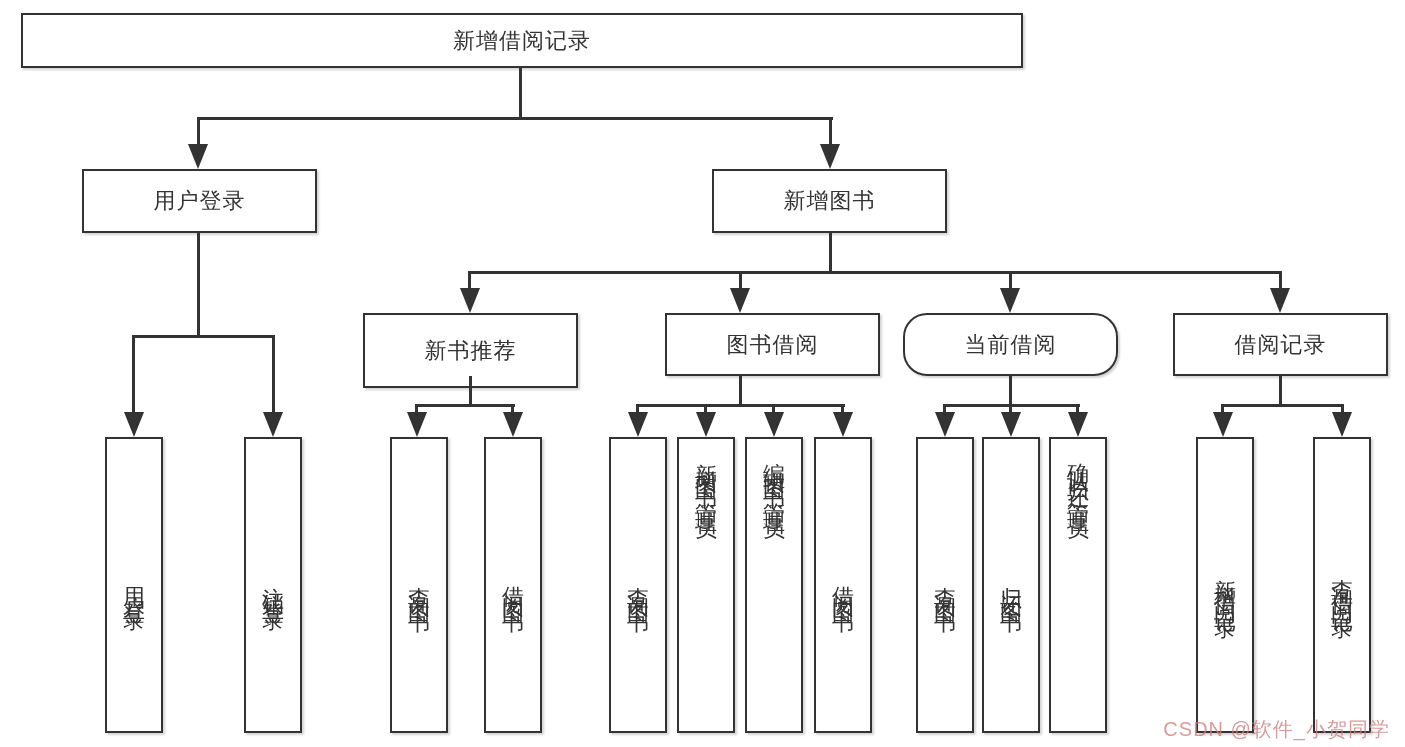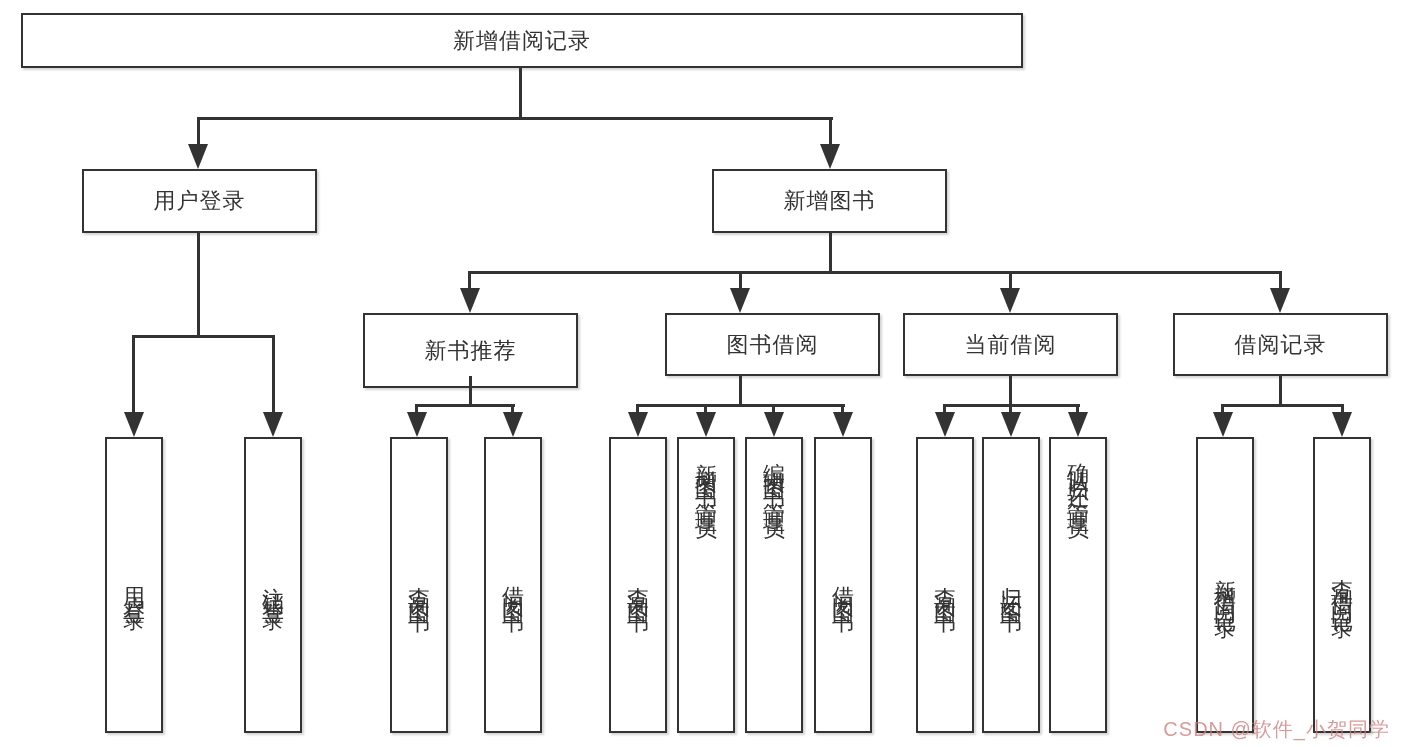--- a/index.html
+++ b/index.html
@@ -70,21 +70,21 @@
 
 <div id="canvas">
 
   <div class="node" style="left:21px; top:13px; width:1002px; height:55px;">新增借阅记录</div>
 
   <div class="node" style="left:82px; top:169px; width:235px; height:64px;">用户登录</div>
   <div class="node" style="left:712px; top:169px; width:235px; height:64px;">新增图书</div>
 
   <div class="node" style="left:363px; top:313px; width:215px; height:75px;">新书推荐</div>
   <div class="node" style="left:633px; top:313px; width:215px; height:63px;margin-left:32px;">图书借阅</div>
-  <div class="node" style="left:903px; top:313px; width:215px; height:63px;">当前借阅</div>
+  <div class="node" style="left:903px; top:313px; width:215px; height:63px;border-radius:24px;">当前借阅</div>
   <div class="node" style="left:1173px; top:313px; width:215px; height:63px;">借阅记录</div>
 
   <div class="leaf" style="left:105px;">用户登录</div>
   <div class="leaf" style="left:244px;">注销登录</div>
 
   <div class="leaf" style="left:390px;">查询图书</div>
   <div class="leaf" style="left:484px;">借阅图书</div>
 
   <div class="leaf" style="left:609px;">查询图书</div>
   <div class="leaf top-align" style="left:677px;">新增图书（管理员）</div>

